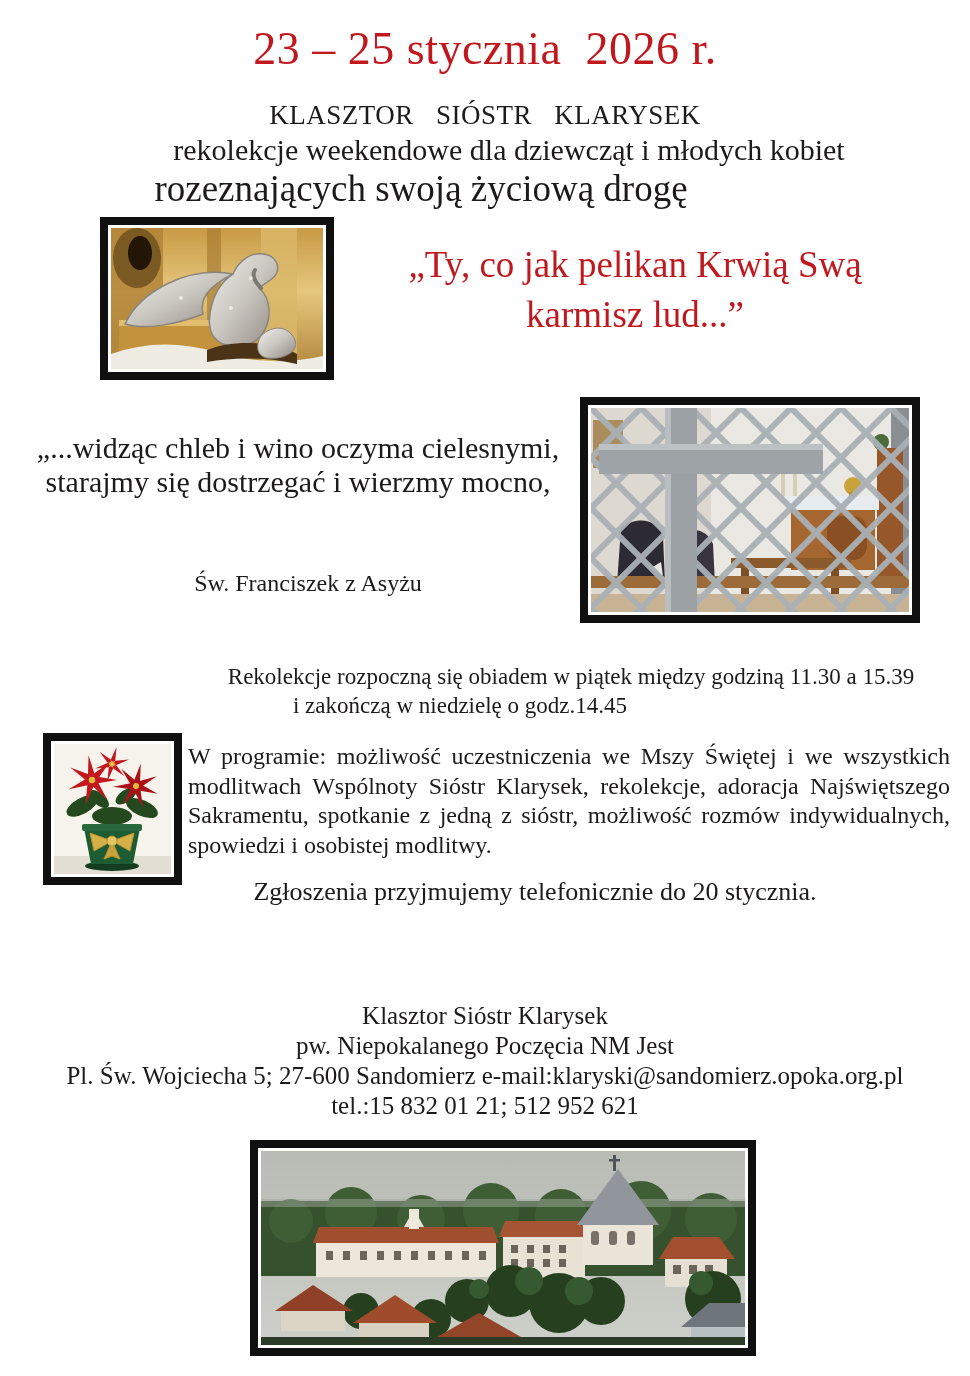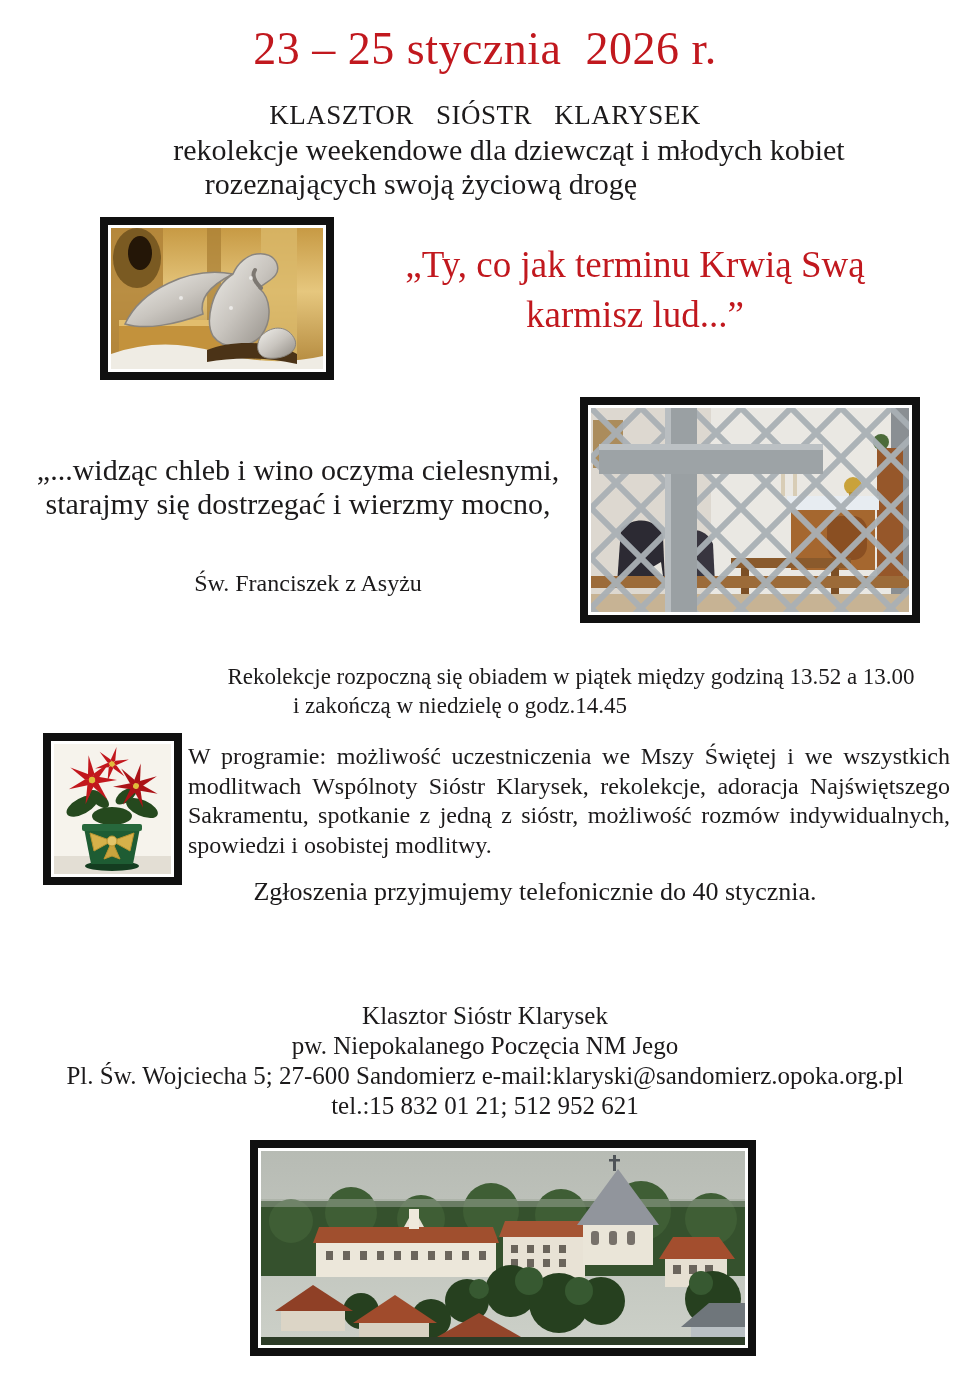--- a/index.html
+++ b/index.html
@@ -7,33 +7,33 @@
     position:relative;width:970px;height:1376px;background:#fff;overflow:hidden;
     font-family:"Liberation Serif","DejaVu Serif",serif;color:#1c1a1b;
   }
   .abs{position:absolute;}
   .center{text-align:center;}
   .red{color:#c1181e;}
 
   .title{top:22px;left:0;width:970px;font-size:46px;letter-spacing:.5px;white-space:pre-wrap;}
   .org{top:100px;left:0;width:970px;font-size:27px;word-spacing:15px;letter-spacing:.5px;}
   .sub1{top:133px;left:0;width:970px;font-size:30px;margin-left:24px;}
-  .sub2{top:167px;left:0;width:842px;font-size:30px;}
+  .sub2{top:167px;left:0;width:842px;font-size:37px;}
 
   .photo-frame{
     box-sizing:border-box;border:8px solid #101010;background:#fff;padding:3px;
   }
   .photo-frame svg{display:block;width:100%;height:100%;}
   .f-pelican{left:100px;top:217px;width:234px;height:163px;}
   .f-cross{left:580px;top:397px;width:340px;height:226px;}
   .f-poinsettia{left:43px;top:733px;width:139px;height:152px;}
   .f-monastery{left:250px;top:1140px;width:506px;height:216px;}
 
   .pelican-quote{top:240px;left:345px;width:580px;font-size:37px;line-height:50px;}
-  .francis-quote{top:453px;left:22px;width:552px;font-size:30px;line-height:34px;}
+  .francis-quote{top:431px;left:22px;width:552px;font-size:30px;line-height:34px;}
   .francis-attr{top:570px;left:32px;width:552px;font-size:24px;}
 
   .sched1{top:664px;left:186px;width:770px;font-size:23px;}
   .sched2{top:693px;left:0;width:920px;font-size:23px;}
 
   .program{top:742px;left:188px;width:762px;font-size:24px;}
   .program .pline{line-height:29.5px;text-align:justify;text-align-last:justify;}
   .program .pline-last{text-align-last:left;}
 
   .signup{top:877px;left:100px;width:870px;font-size:26px;}
@@ -78,21 +78,21 @@
       <path d="M150 60 C 144 54, 140 48, 144 42" fill="none" stroke="#7d7872" stroke-width="4" stroke-linecap="round"></path>
       <path d="M96 122 C 120 112, 160 112, 186 126 L 186 136 C 150 128, 120 130, 96 134 Z" fill="#4b3317"></path>
       <path d="M150 108 C 162 96, 178 98, 184 112 C 188 124, 172 132, 156 130 C 146 128, 144 118, 150 108 Z" fill="url(#slv)" stroke="#8a857e"></path>
       <circle cx="70" cy="70" r="2" fill="#ffffff" opacity=".6"></circle>
         <circle cx="120" cy="80" r="2" fill="#ffffff" opacity=".6"></circle>
         <circle cx="140" cy="50" r="2" fill="#ffffff" opacity=".6"></circle>
     </svg>
   </div>
 
   <div class="abs center pelican-quote red">
-    <div>„Ty, co jak terminu Krwią Swą</div>
+    <div>„Ty, co jak pelikan Krwią Swą</div>
     <div>karmisz lud...”</div>
   </div>
 
   <div class="abs center francis-quote">
     <div>„...widząc chleb i wino oczyma cielesnymi,</div>
     <div>starajmy się dostrzegać i wierzmy mocno,</div>
   </div>
   <div class="abs center francis-attr">Św. Franciszek z Asyżu</div>
 
   <div class="abs photo-frame f-cross">
@@ -124,21 +124,21 @@
       <rect x="0" y="168" width="318" height="12" fill="#9c6b39"></rect>
       <rect x="0" y="186" width="318" height="18" fill="#c7b394"></rect>
       <rect width="318" height="204" fill="url(#grl)" opacity=".95"></rect>
       <rect x="74" y="0" width="32" height="204" fill="#9aa0a3"></rect>
       <rect x="74" y="0" width="6" height="204" fill="#b9bec1"></rect>
       <rect x="8" y="36" width="224" height="30" fill="#9da3a6"></rect>
       <rect x="8" y="36" width="224" height="6" fill="#bcc1c4"></rect>
     </svg>
   </div>
 
-  <div class="abs center sched1">Rekolekcje rozpoczną się obiadem w piątek między godziną 13.52 a 13.00</div>
+  <div class="abs center sched1">Rekolekcje rozpoczną się obiadem w piątek między godziną 11.30 a 15.39</div>
   <div class="abs center sched2">i zakończą w niedzielę o godz.14.45</div>
 
   <div class="abs photo-frame f-poinsettia">
     <svg viewBox="0 0 117 130" preserveAspectRatio="none">
       <defs>
           <path id="ptl" d="M0 0 L6 -3.2 L25 0 L6 3.2 Z"></path>
         </defs>
       <rect width="117" height="130" fill="#f6f3ec"></rect>
       <rect y="112" width="117" height="18" fill="#e3ded4"></rect>
       <g fill="#25491e">
@@ -189,26 +189,26 @@
     </svg>
   </div>
 
   <div class="abs program">
     <div class="pline">W programie: możliwość uczestniczenia we Mszy Świętej i we wszystkich</div>
     <div class="pline">modlitwach Wspólnoty Sióstr Klarysek, rekolekcje, adoracja Najświętszego</div>
     <div class="pline">Sakramentu, spotkanie z jedną z sióstr, możliwość rozmów indywidualnych,</div>
     <div class="pline pline-last">spowiedzi i osobistej modlitwy.</div>
   </div>
 
-  <div class="abs center signup">Zgłoszenia przyjmujemy telefonicznie do 40 stycznia.</div>
+  <div class="abs center signup">Zgłoszenia przyjmujemy telefonicznie do 20 stycznia.</div>
 
 
   <div class="abs center contact">
     <div>Klasztor Sióstr Klarysek</div>
-    <div>pw. Niepokalanego Poczęcia NM Jego</div>
+    <div>pw. Niepokalanego Poczęcia NM Jest</div>
     <div>Pl. Św. Wojciecha 5; 27-600 Sandomierz e-mail:klaryski@sandomierz.opoka.org.pl</div>
     <div>tel.:15 832 01 21; 512 952 621</div>
   </div>
 
   <div class="abs photo-frame f-monastery">
     <svg viewBox="0 0 484 194" preserveAspectRatio="none">
       <defs>
         <linearGradient id="sky" x1="0" y1="0" x2="0" y2="1">
           <stop offset="0" stop-color="#b7bbb4"></stop>
             <stop offset="1" stop-color="#ccd0c8"></stop>

